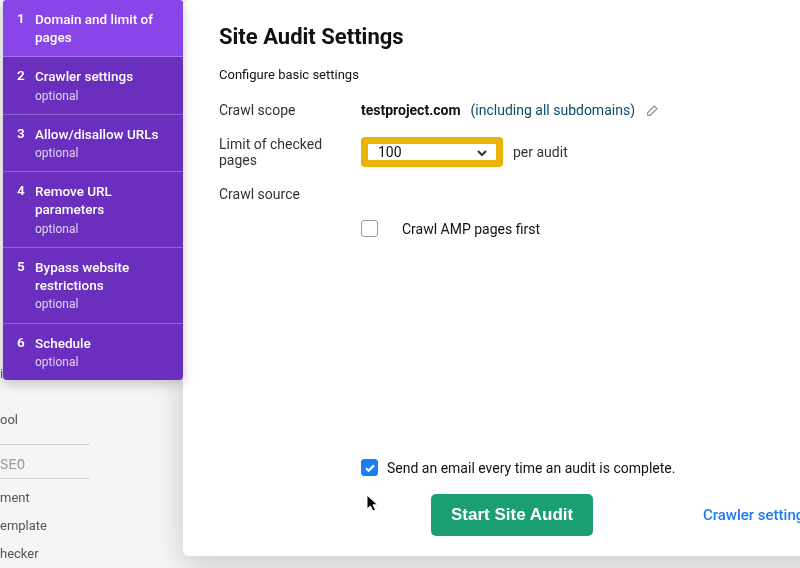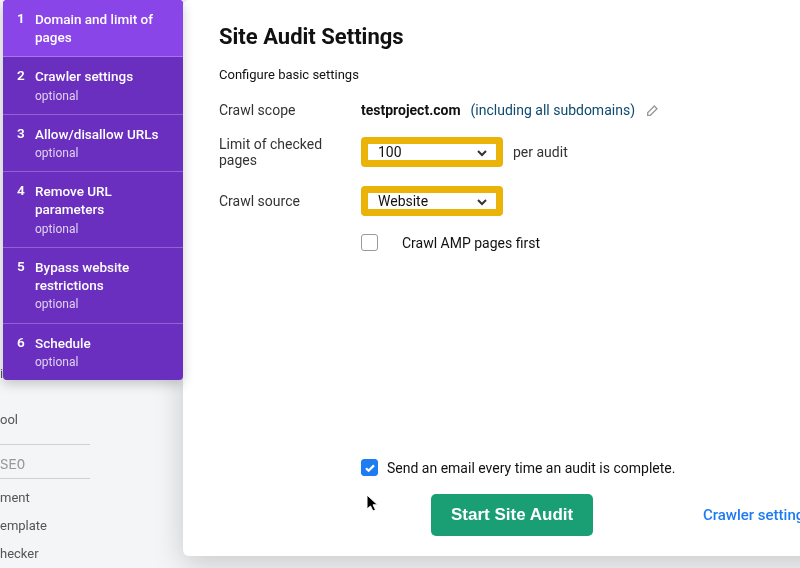--- a/index.html
+++ b/index.html
@@ -110,30 +110,20 @@
                 <path d="M2 4l4 4 4-4"></path>
               </svg>
           </span>
         </div>
         <span class="after">per audit</span>
       </div>
     </div>
 
     <div class="row">
       <div class="label">Crawl source</div>
-      <div class="field">
-        <div class="select">
-          <span>Website</span>
-          <span class="chev">
-            <svg viewBox="0 0 12 12" fill="none" stroke="currentColor" stroke-width="2">
-                <path d="M2 4l4 4 4-4"></path>
-              </svg>
-          </span>
-        </div>
-      </div>
     </div>
 
     <div class="check-row">
       <span class="check"></span>
       <span>Crawl AMP pages first</span>
     </div>
   </div>
 
   <div class="footer">
     <div class="email-row">

